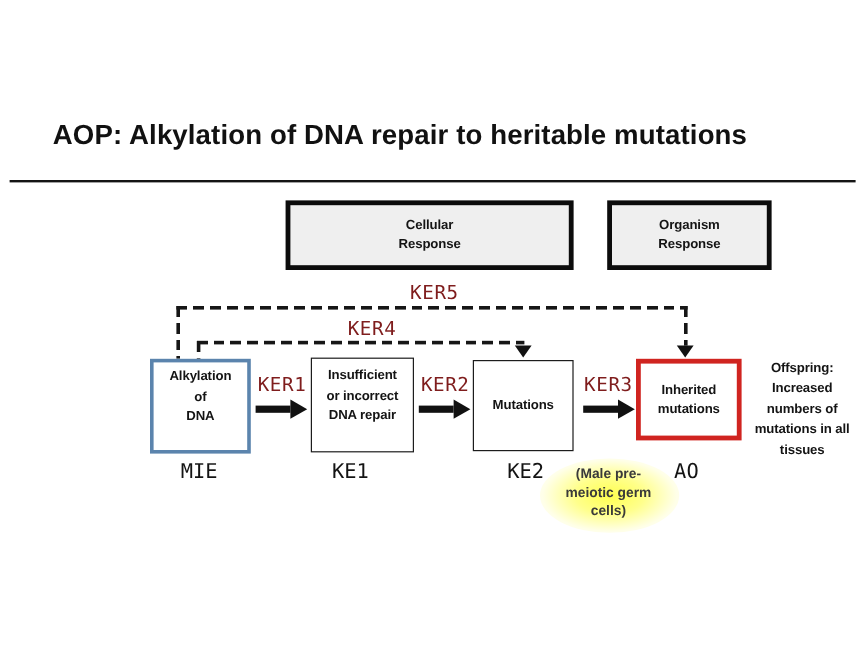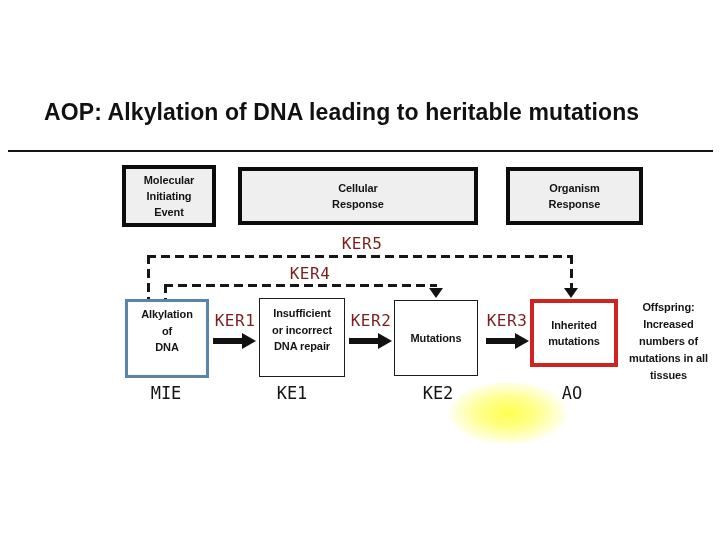--- a/index.html
+++ b/index.html
@@ -89,26 +89,23 @@
     text-align:center;font-weight:bold;font-size:11.5px;line-height:15.5px;
     color:#3a3a3a;z-index:2;
   }
   .z2{z-index:2;}
 </style>
 </head>
 <body>
 
 <div id="slide">
 
-  <div class="abs title">AOP: Alkylation of DNA leading to heritable mutations</div>
+  <div class="abs title">AOP: Alkylation of DNA repair to heritable mutations</div>
   <div class="abs divider"></div>
 
-  <div class="abs stagebox stage1 preline">Molecular
-Initiating
-Event</div>
   <div class="abs stagebox stage2 preline">Cellular
 Response</div>
   <div class="abs stagebox stage3 preline">Organism
 Response</div>
 
   <div class="abs kerlabel ker5-label">KER5</div>
   <div class="abs dash-h ker5-h"></div>
   <div class="abs dash-v ker5-vl"></div>
   <div class="abs dash-v ker5-vr"></div>
   <div class="abs dhead ker5-head"></div>
@@ -148,14 +145,17 @@
   <div class="abs tag tag-ke1">KE1</div>
   <div class="abs tag tag-ke2">KE2</div>
   <div class="abs tag tag-ao">AO</div>
 
   <div class="abs offspring preline z2">Offspring:
 Increased
 numbers of
 mutations in all
 tissues</div>
   <div class="abs glow"></div>
+  <div class="abs germ preline">(Male pre-
+meiotic germ
+cells)</div>
 
 </div>
 
 </body></html>

